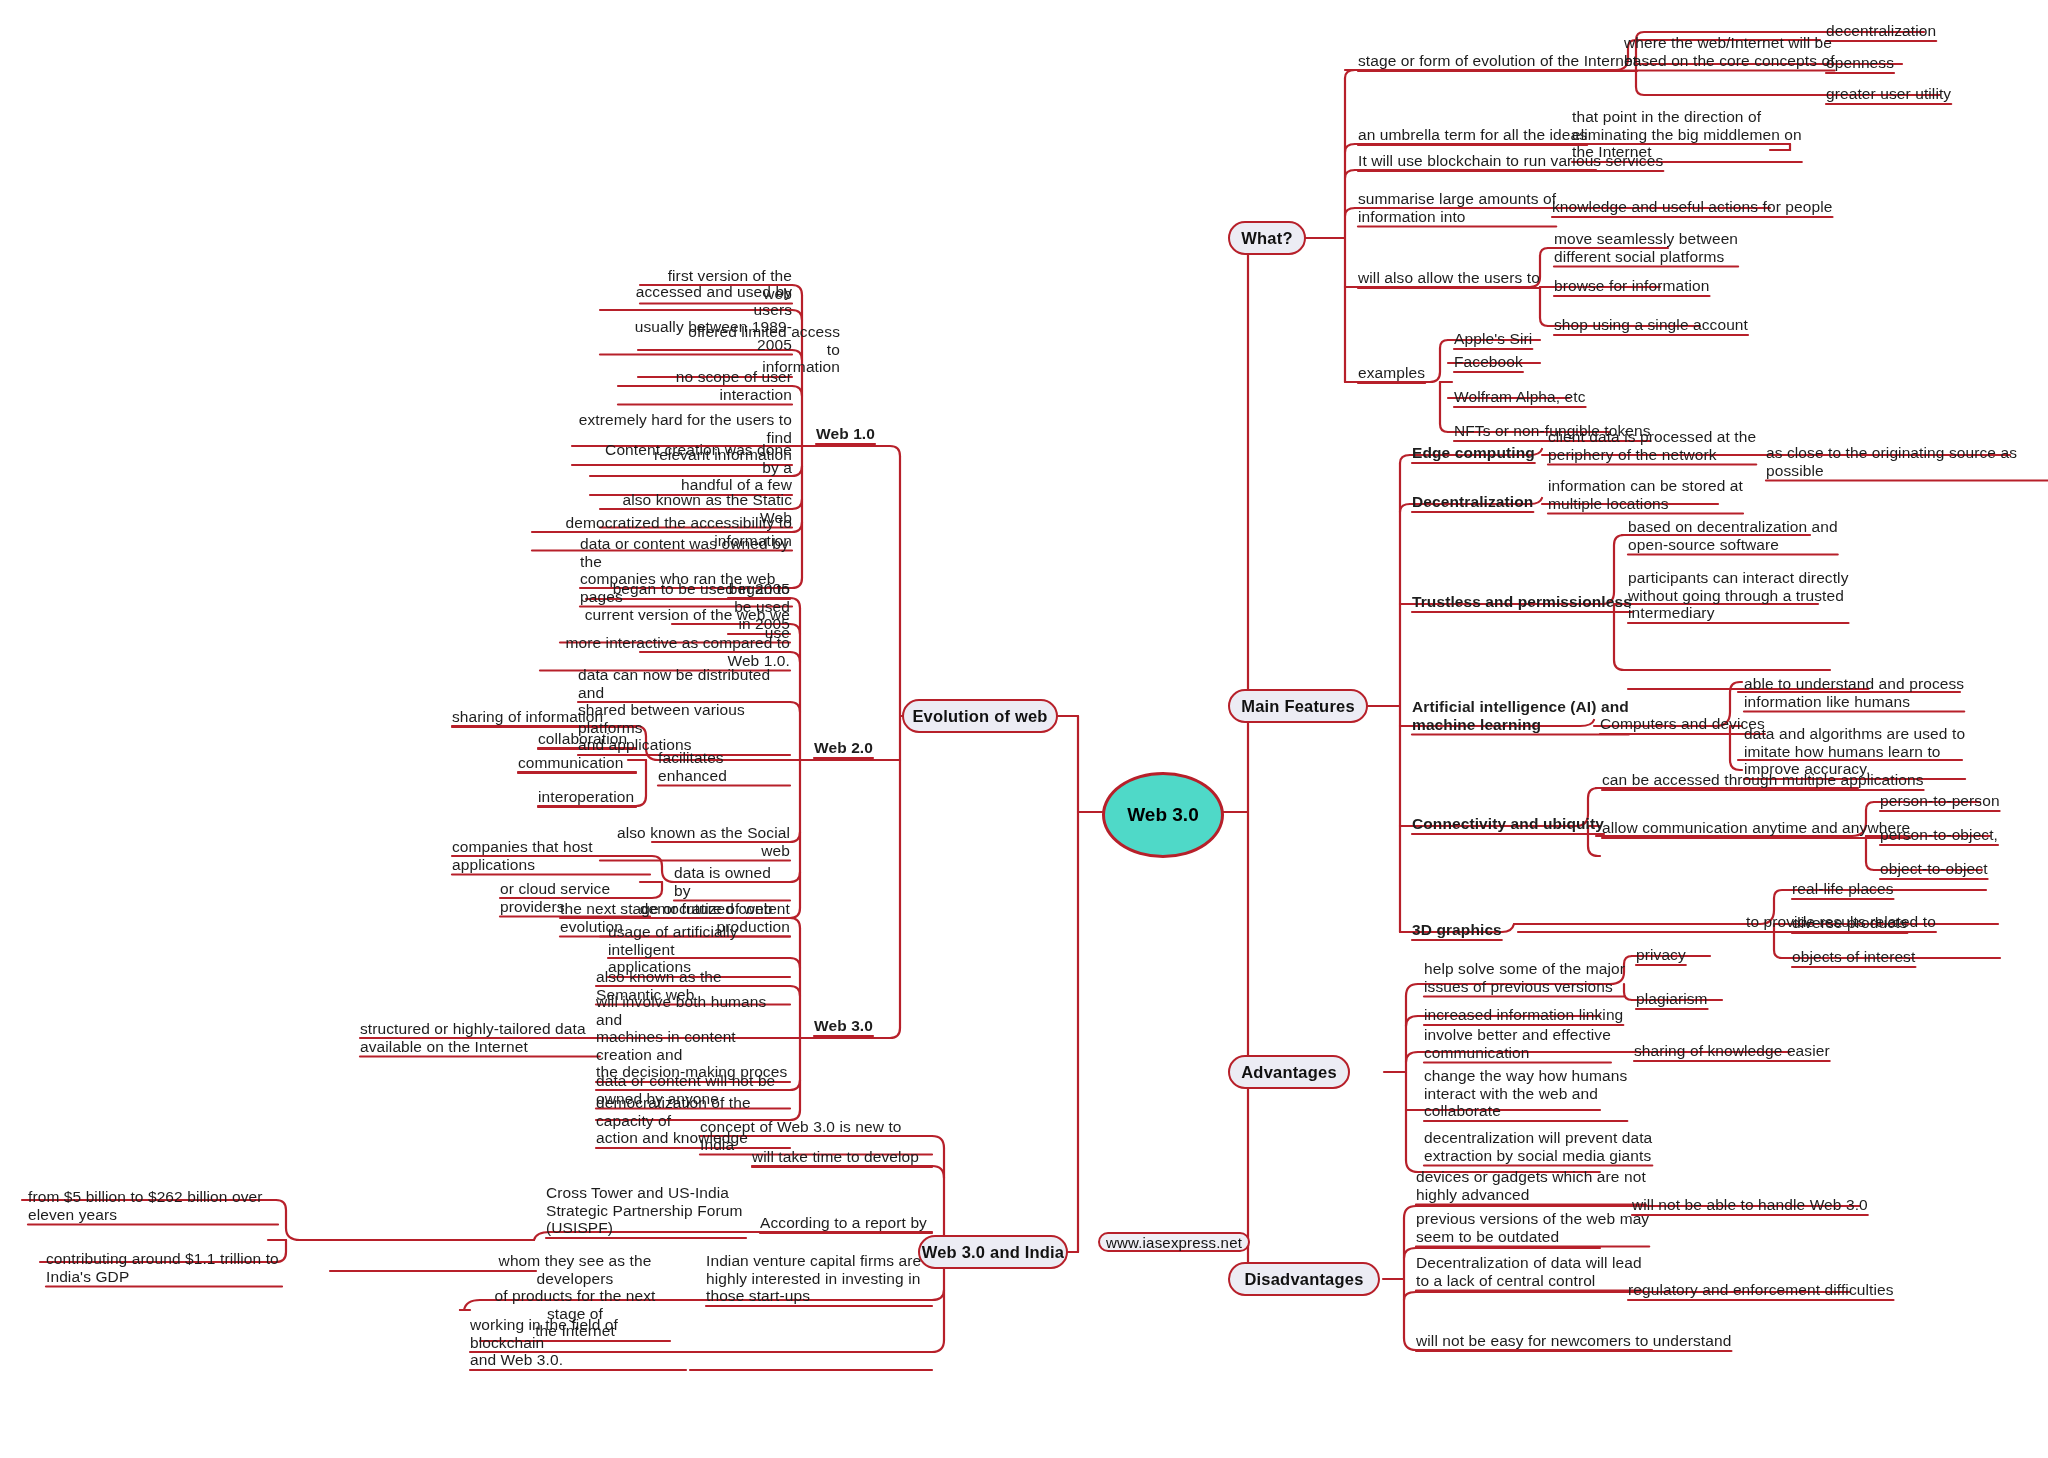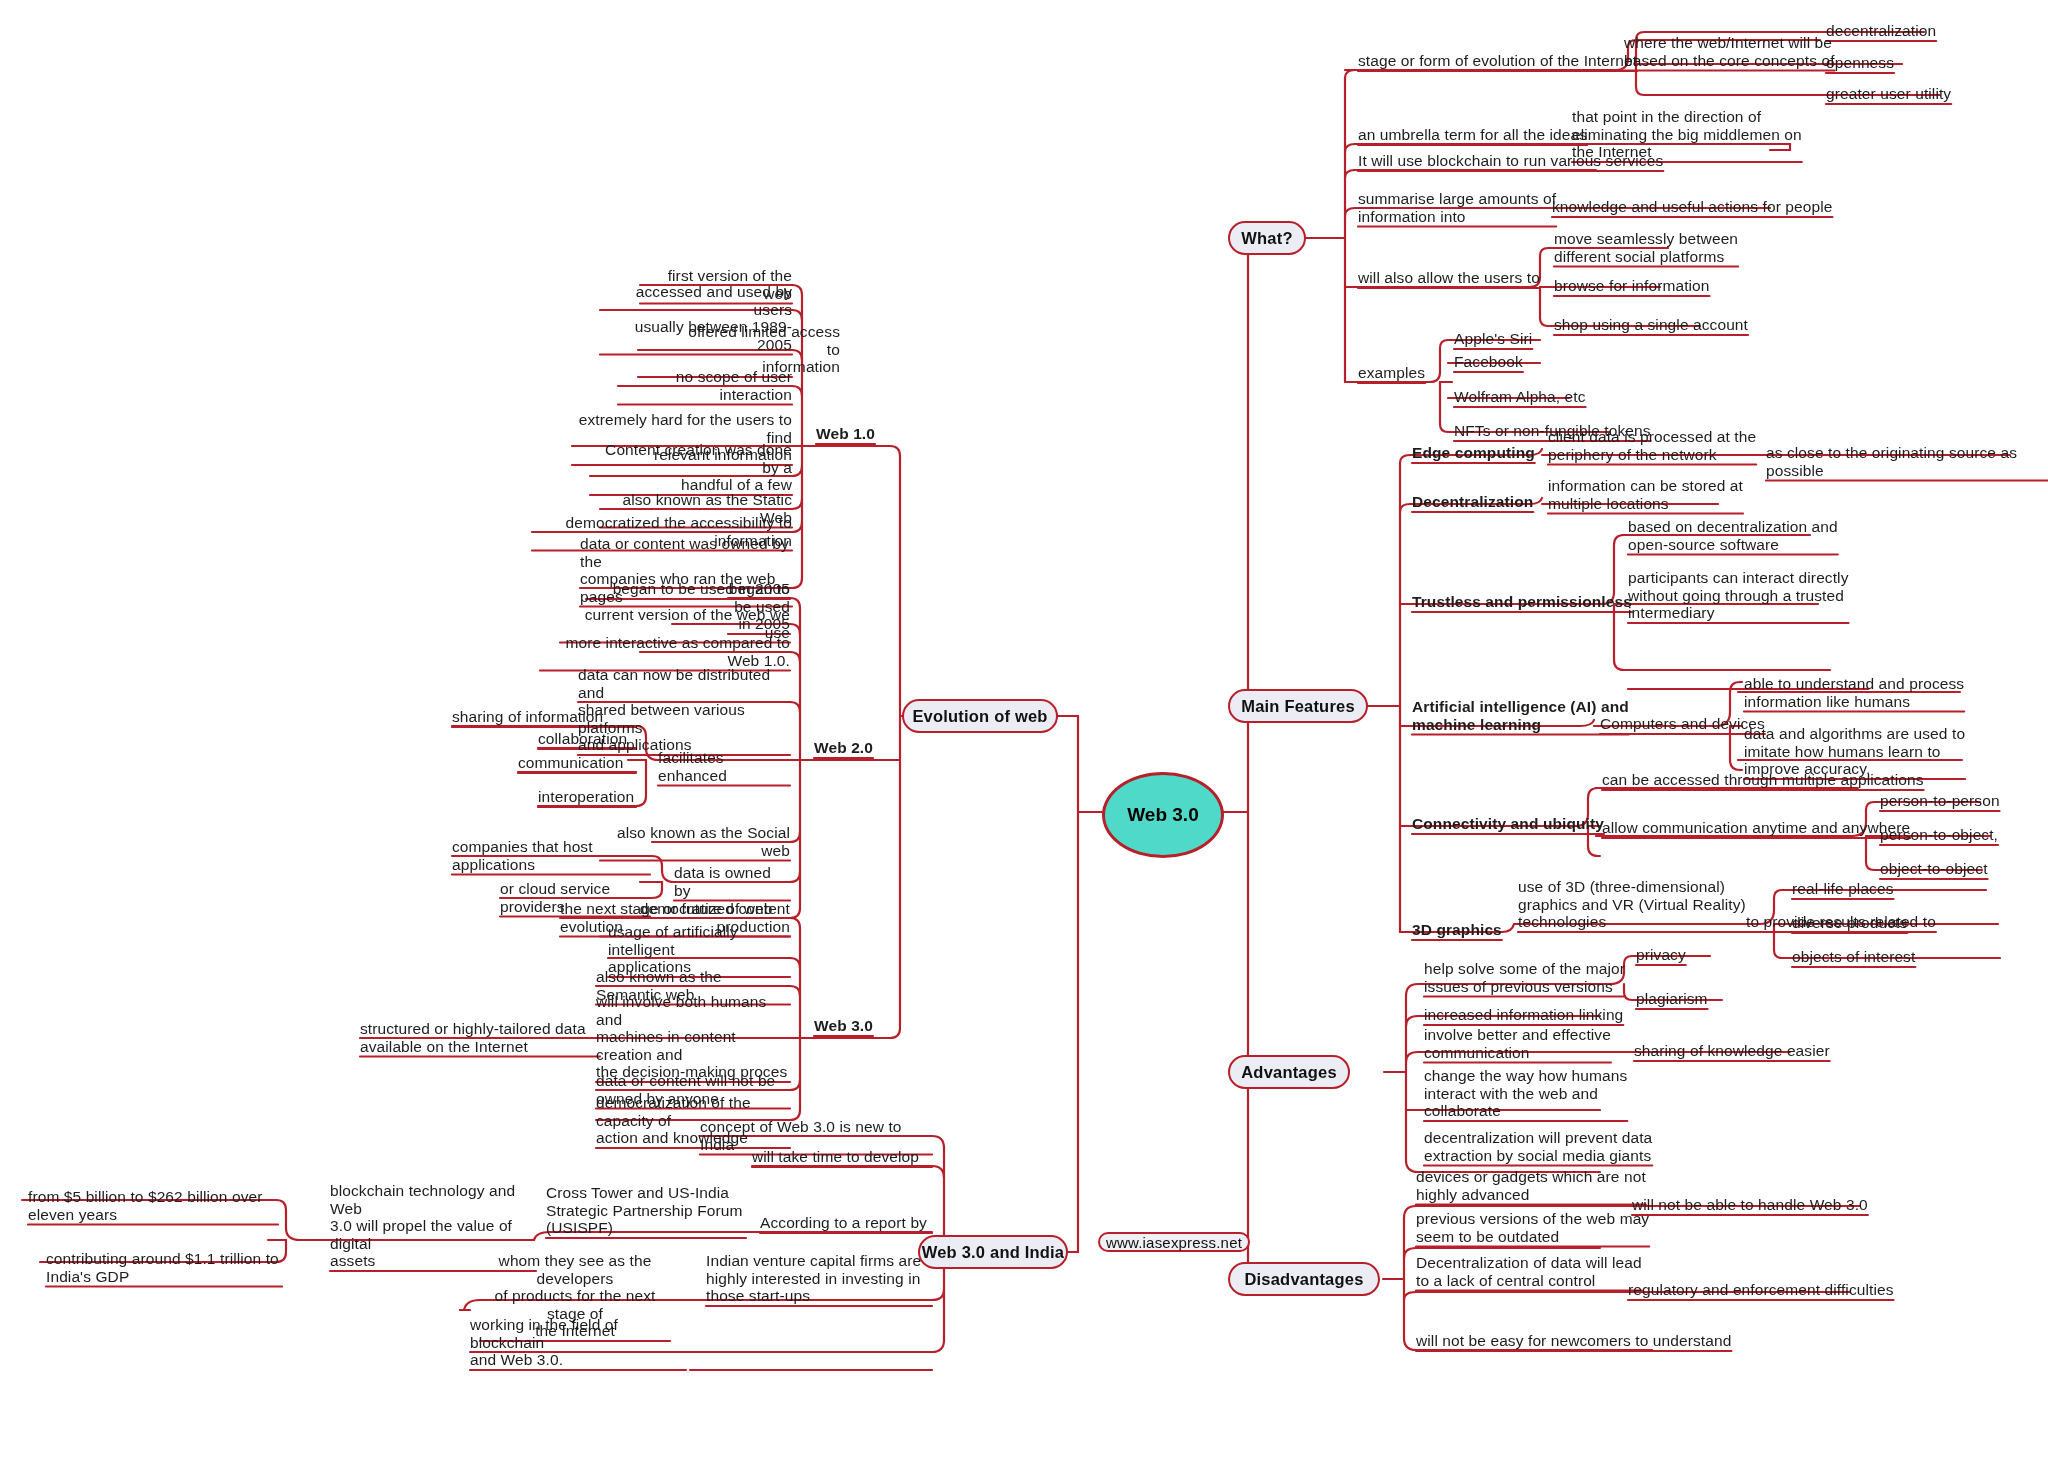--- a/index.html
+++ b/index.html
@@ -521,23 +521,20 @@
 improve accuracy.</div>
 
   <div class="node r bold" style="left:1412px;top:815px;">Connectivity and ubiquity</div>
   <div class="node r" style="left:1602px;top:771px;">can be accessed through multiple applications</div>
   <div class="node r" style="left:1602px;top:819px;">allow communication anytime and anywhere</div>
   <div class="node r" style="left:1880px;top:792px;">person-to-person</div>
   <div class="node r" style="left:1880px;top:826px;">person-to-object,</div>
   <div class="node r" style="left:1880px;top:860px;">object-to-object</div>
 
   <div class="node r bold" style="left:1412px;top:921px;">3D graphics</div>
-  <div class="node r" style="left:1518px;top:878px;">use of 3D (three-dimensional)
-graphics and VR (Virtual Reality)
-technologies</div>
   <div class="node r" style="left:1746px;top:913px;">to provide results related to</div>
   <div class="node r" style="left:1792px;top:880px;">real-life places</div>
   <div class="node r" style="left:1792px;top:914px;">diverse products</div>
   <div class="node r" style="left:1792px;top:948px;">objects of interest</div>
 
   <div class="node r" style="left:1424px;top:960px;">help solve some of the major
 issues of previous versions</div>
   <div class="node r" style="left:1636px;top:946px;">privacy</div>
   <div class="node r" style="left:1636px;top:990px;">plagiarism</div>
   <div class="node r" style="left:1424px;top:1006px;">increased information linking</div>
@@ -611,23 +608,20 @@
 action and knowledge</div>
   <div class="node" style="left:360px;top:1020px;text-align:left;width:240px;">structured or highly-tailored data
 available on the Internet</div>
 
   <div class="node" style="left:700px;top:1118px;text-align:left;width:232px;">concept of Web 3.0 is new to India</div>
   <div class="node" style="left:752px;top:1148px;text-align:left;width:180px;">will take time to develop</div>
   <div class="node" style="left:760px;top:1214px;text-align:left;width:172px;">According to a report by</div>
   <div class="node" style="left:546px;top:1184px;text-align:left;width:200px;">Cross Tower and US-India
 Strategic Partnership Forum
 (USISPF)</div>
-  <div class="node" style="left:330px;top:1182px;text-align:left;width:206px;">blockchain technology and Web
-3.0  will propel the value of digital
-assets</div>
   <div class="node" style="left:28px;top:1188px;text-align:left;width:250px;">from $5 billion to $262 billion over eleven years</div>
   <div class="node" style="left:46px;top:1250px;text-align:left;width:236px;">contributing around $1.1 trillion to India's GDP</div>
   <div class="node" style="left:706px;top:1252px;text-align:left;width:226px;">Indian venture capital firms are
 highly interested in investing in
 those start-ups</div>
   <div class="node" style="left:480px;top:1252px;text-align:center;width:190px;">whom they see as the developers
 of products for the next stage of
 the Internet</div>
   <div class="node" style="left:470px;top:1316px;text-align:left;width:216px;">working in the field of blockchain
 and Web 3.0.</div>

